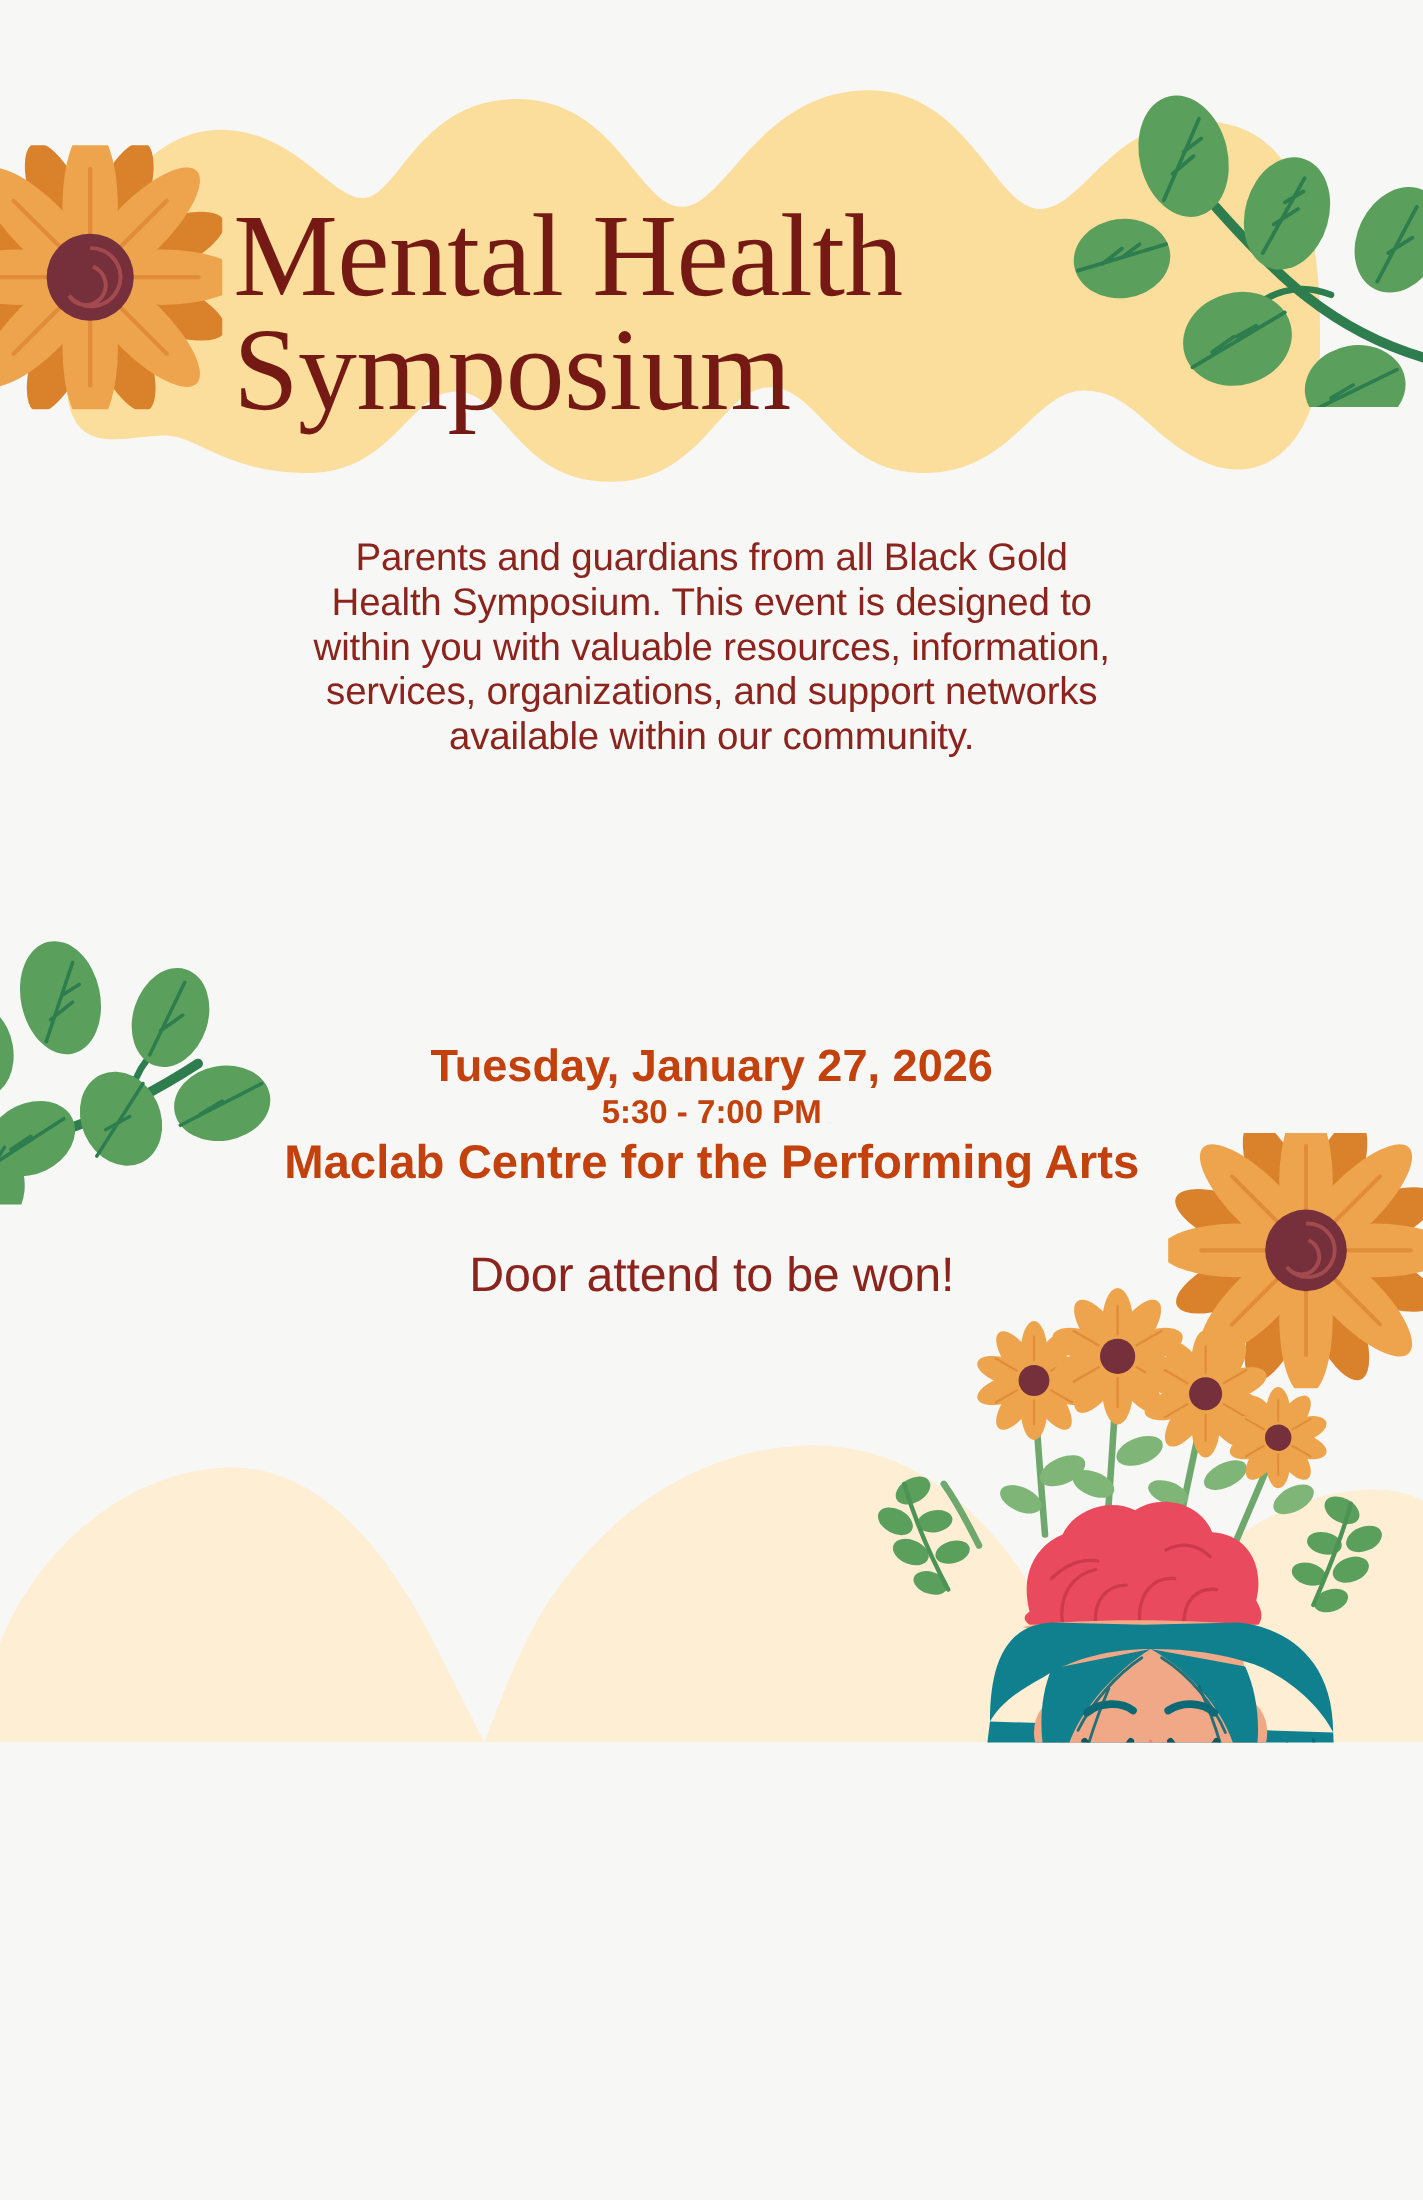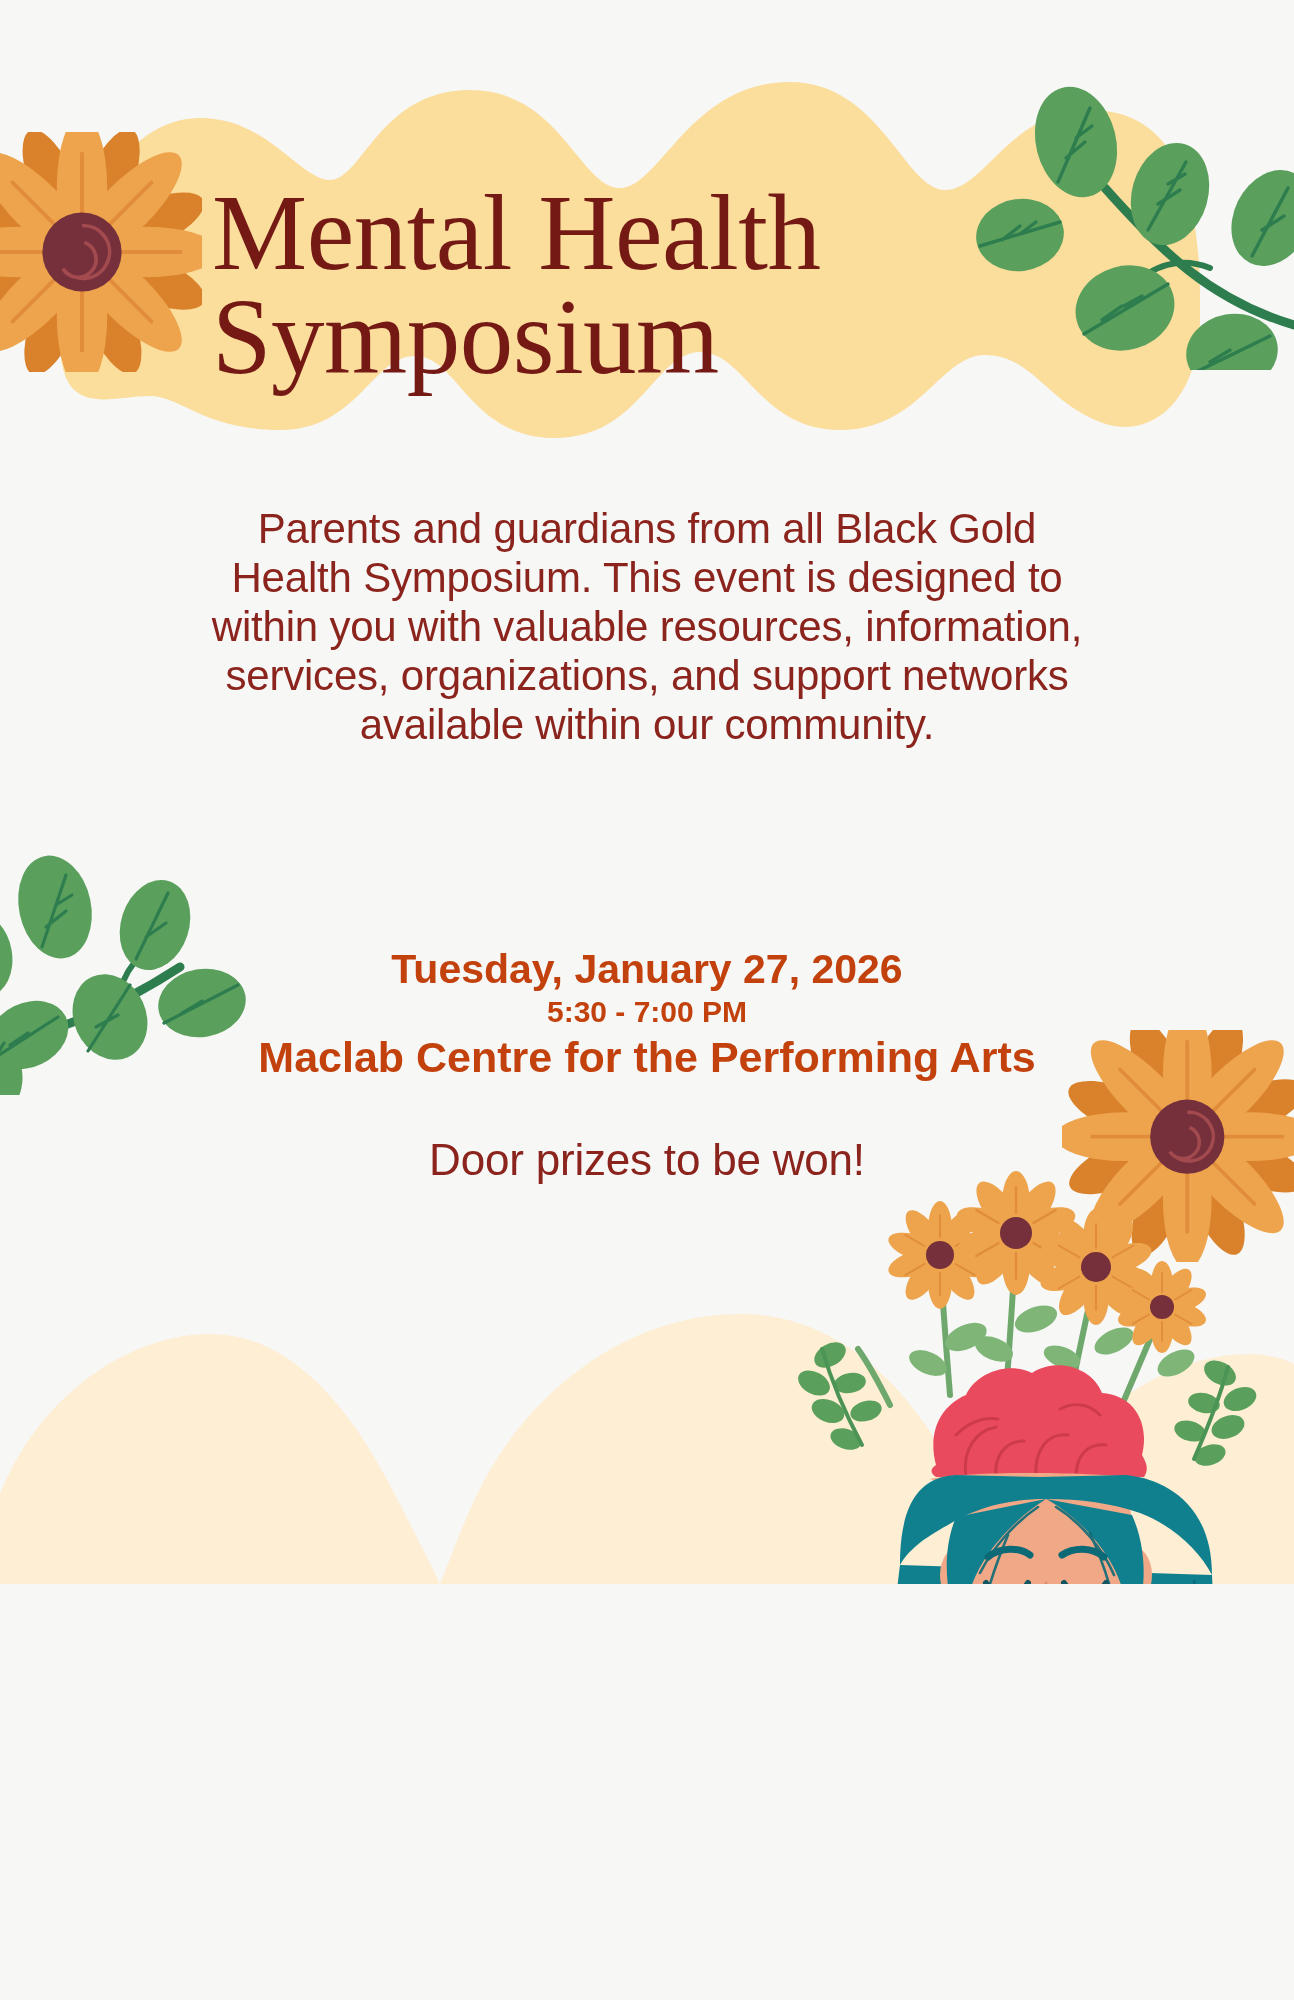--- a/index.html
+++ b/index.html
@@ -33,24 +33,24 @@
     font-size:107px;
     line-height:0.97;
     letter-spacing:-0.5px;
     font-weight:400;
     white-space:nowrap;
   }
 
   
   .body-copy {
     position:absolute; left:50%; transform:translateX(-50%);
-    top:505px; width:920px;
+    top:487px; width:920px;
     text-align:center;
     color:#8c241e;
-    font-size:42px;
+    font-size:35px;
     line-height:1.165;
     font-weight:400;
     letter-spacing:-0.2px;
   }
   .body-copy .ln { display:block; white-space:nowrap; }
 
   
   .details {
     position:absolute; left:50%; transform:translateX(-50%);
     top:944px; width:1100px; text-align:center;
@@ -215,21 +215,21 @@
       </g>
     </svg>
   </div>
 
   <div class="details">
     <div class="d1">Tuesday, January 27, 2026</div>
     <div class="d2">5:30 - 7:00 PM</div>
     <div class="d3">Maclab Centre for the Performing Arts</div>
   </div>
 
-  <div class="prizes">Door prizes to be won!</div>
+  <div class="prizes">Door attend to be won!</div>
 
   <div class="layer flower-br">
     <svg width="232" height="232" viewBox="0 0 200 200" xmlns="http://www.w3.org/2000/svg">
       <g transform="translate(108,92)">
         <g fill="#d9822b">
           <ellipse rx="20" ry="58" cy="-52" transform="rotate(22)"></ellipse>
           <ellipse rx="20" ry="58" cy="-52" transform="rotate(67)"></ellipse>
           <ellipse rx="20" ry="58" cy="-52" transform="rotate(112)"></ellipse>
           <ellipse rx="20" ry="58" cy="-52" transform="rotate(157)"></ellipse>
           <ellipse rx="20" ry="58" cy="-52" transform="rotate(202)"></ellipse>

